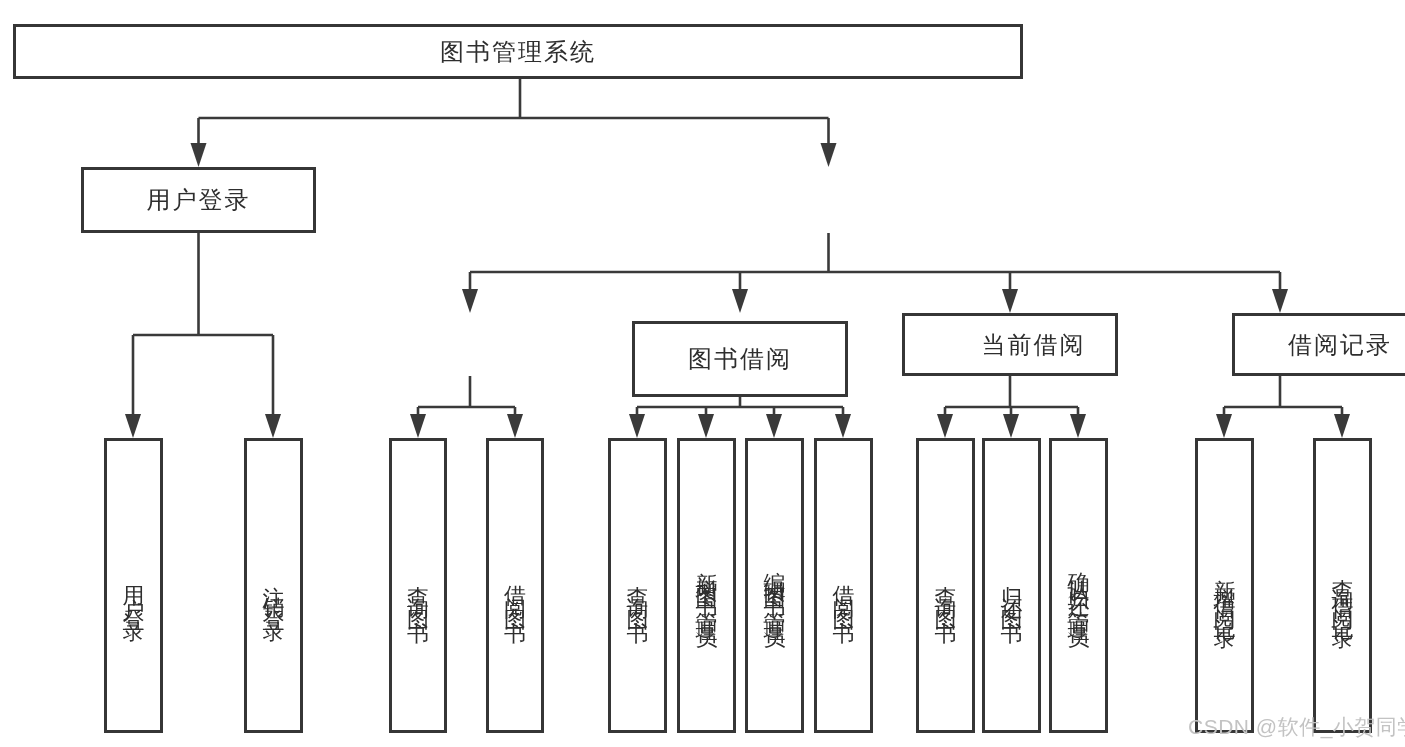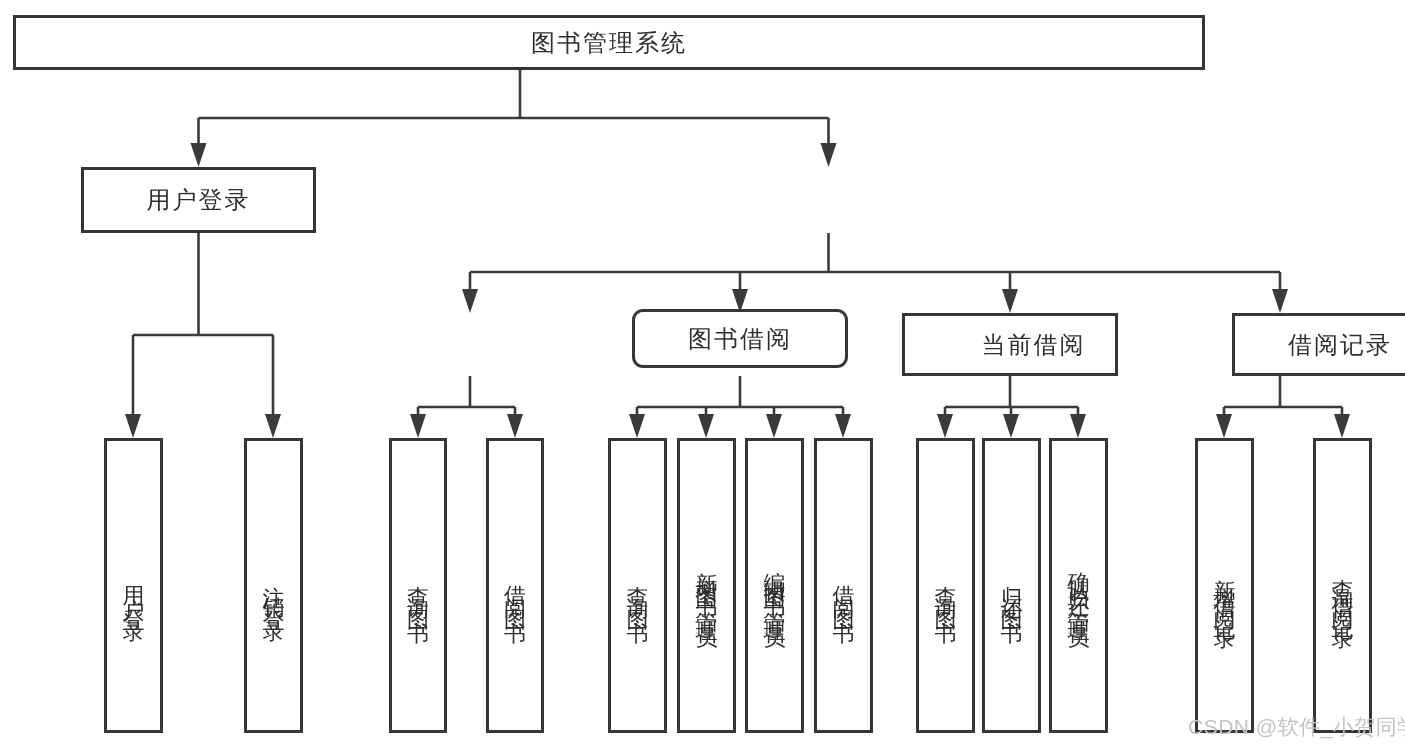--- a/index.html
+++ b/index.html
@@ -117,29 +117,29 @@
     <polygon class="arrow" points="1070,414 1086,414 1078,438"></polygon>
 
     <line class="wire" x1="1280" y1="376" x2="1280" y2="407"></line>
     <line class="wire" x1="1224" y1="407" x2="1342" y2="407"></line>
     <line class="wire" x1="1224" y1="407" x2="1224" y2="420"></line>
     <line class="wire" x1="1342" y1="407" x2="1342" y2="420"></line>
     <polygon class="arrow" points="1216,414 1232,414 1224,438"></polygon>
     <polygon class="arrow" points="1334,414 1350,414 1342,438"></polygon>
   </svg>
 
-  <div class="node" style="left:13px; top:15px; width:1192px; height:55px;">
+  <div class="node" style="left:13px; top:24px; width:1010px; height:55px;">
     <span>图书管理系统</span>
   </div>
 
   <div class="node" style="left:81px; top:167px; width:235px; height:66px;">
     <span>用户登录</span>
   </div>
 
-  <div class="node" style="left:632px; top:309px; width:216px; height:59px;border-radius:11px;">
+  <div class="node" style="left:632px; top:321px; width:216px; height:76px;">
     <span>图书借阅</span>
   </div>
   <div class="node" style="left:902px; top:313px; width:216px; height:63px;padding-left:47px;">
     <span>当前借阅</span>
   </div>
   <div class="node" style="left:1232px; top:313px; width:216px; height:63px;text-align:center;">
     <span>借阅记录</span>
   </div>
 
   <div class="node leaf" style="left:104px; top:438px; width:59px; height:295px;">

